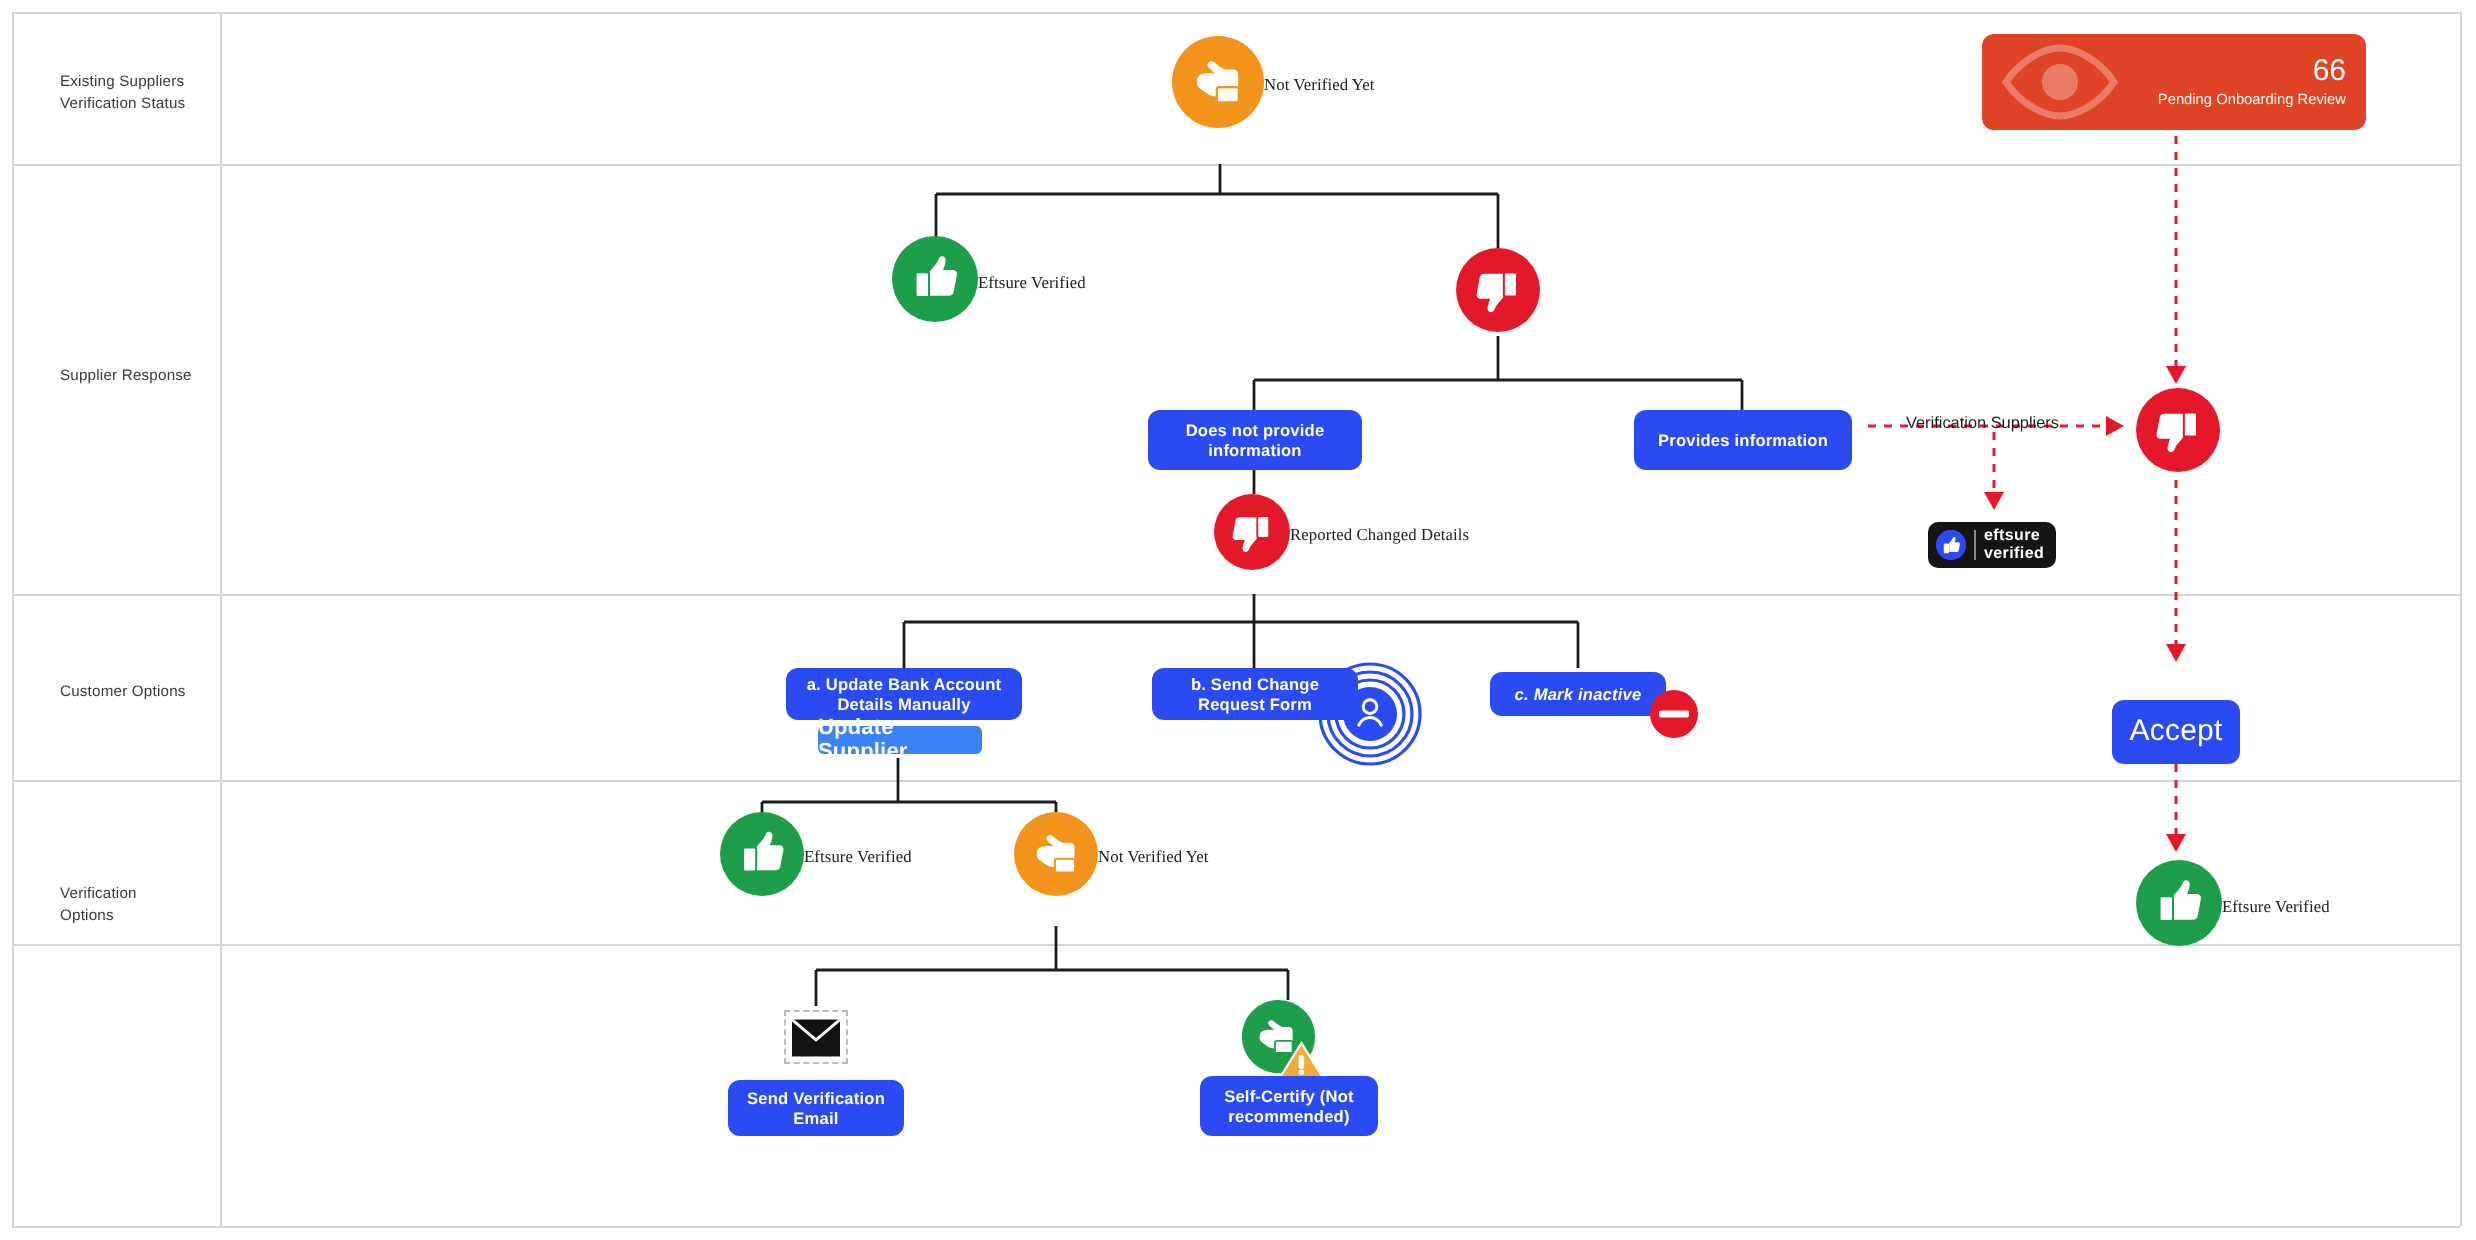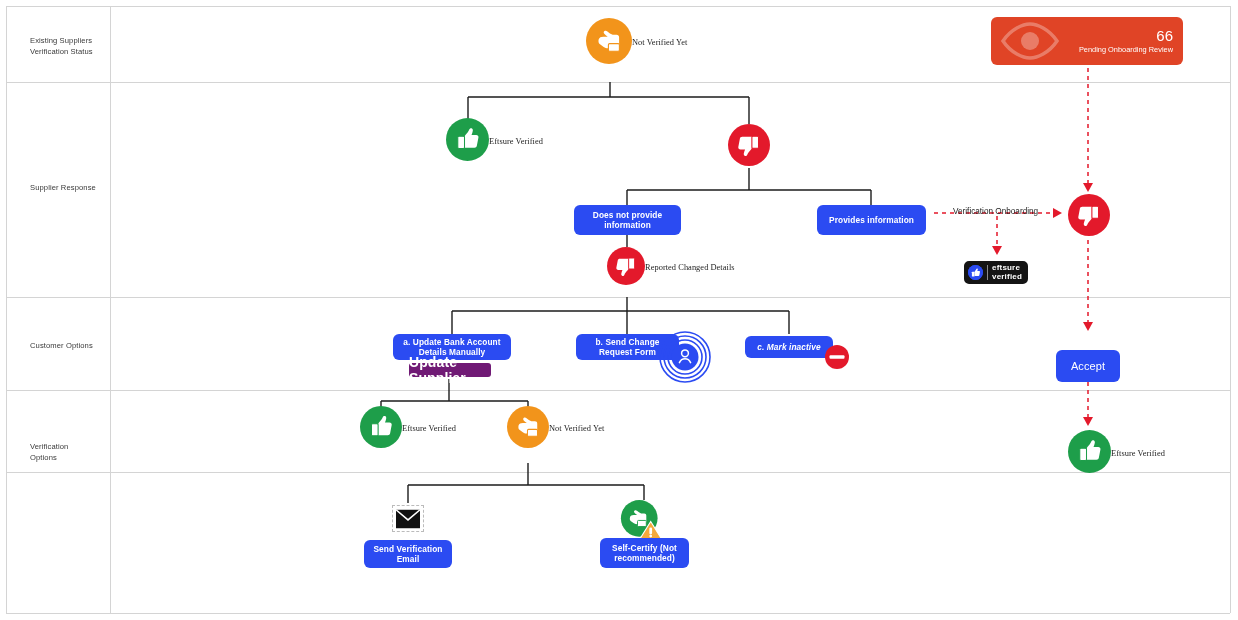--- a/index.html
+++ b/index.html
@@ -36,26 +36,26 @@
   .circ { border-radius:50%; position:relative; display:block; }
   .circ svg { position:absolute; inset:0; }
 
   
   .btn {
     position:absolute; background:#2b4bf2; color:#fff; border-radius:6px;
     font-size:8.3px; font-weight:bold; line-height:10.5px; text-align:center;
     display:flex; align-items:center; justify-content:center; letter-spacing:.1px;
     padding:2px 6px;
   }
-  .btn.plain { font-weight:normal; font-size:11px; }
+  .btn.plain { font-weight:normal; font-size:15px; }
 
   
   .tooltip {
-    position:absolute; background:#701a75; color:#fff; border-radius:3px;
-    font-size:14px; font-weight:bold; display:flex; align-items:center; justify-content:center;
+    position:absolute; background:#3b82f6; color:#fff; border-radius:3px;
+    font-size:11px; font-weight:bold; display:flex; align-items:center; justify-content:center;
     letter-spacing:.1px;
   }
 
   
   .banner {
     position:absolute; background:#e04426; border-radius:6px; overflow:hidden;
     display:flex; align-items:center; justify-content:flex-end;
   }
   .banner .eye { position:absolute; left:8px; top:4px; opacity:.30; }
   .banner .txt { text-align:right; padding-right:10px; color:#fff; z-index:2; }
@@ -211,21 +211,21 @@
         <circle cx="23" cy="23" r="23" fill="#E3192B"></circle>
         <g fill="#ffffff">
           <path d="M26 13.5v12.3c0 1-.3 1.6-1 2.3-1.6 1.7-3.3 3.6-3.9 5.5-.4 1.2-1.5 1.8-2.5 1.4-1-.4-1.5-1.4-1.3-2.6.3-1.7.8-3.2 1.4-4.6h-5c-1.6 0-2.7-1.1-2.4-2.6l1.7-9c.2-1.3 1.2-2.1 2.6-2.1H26z"></path>
           <rect x="26.2" y="13.4" width="7.2" height="13.2" rx="1.2" fill="#ffffff" stroke="#E3192B" stroke-width="1.1"></rect>
         </g>
       </svg>
     </span>
     <div class="node-label">Reported Changed Details</div>
   </div>
 
-  <div class="flow-text" style="left:953px; top:207px;">Verification Onboarding</div>
+  <div class="flow-text" style="left:953px; top:207px;">Verification Suppliers</div>
 
   <div class="node" style="left:1068px; top:194px;">
     <span class="circ" style="width:42px;height:42px;">
       <svg viewBox="0 0 46 46" width="42" height="42">
         <circle cx="23" cy="23" r="23" fill="#E3192B"></circle>
         <g fill="#ffffff">
           <path d="M26 13.5v12.3c0 1-.3 1.6-1 2.3-1.6 1.7-3.3 3.6-3.9 5.5-.4 1.2-1.5 1.8-2.5 1.4-1-.4-1.5-1.4-1.3-2.6.3-1.7.8-3.2 1.4-4.6h-5c-1.6 0-2.7-1.1-2.4-2.6l1.7-9c.2-1.3 1.2-2.1 2.6-2.1H26z"></path>
           <rect x="26.2" y="13.4" width="7.2" height="13.2" rx="1.2" fill="#ffffff" stroke="#E3192B" stroke-width="1.1"></rect>
         </g>
       </svg>

